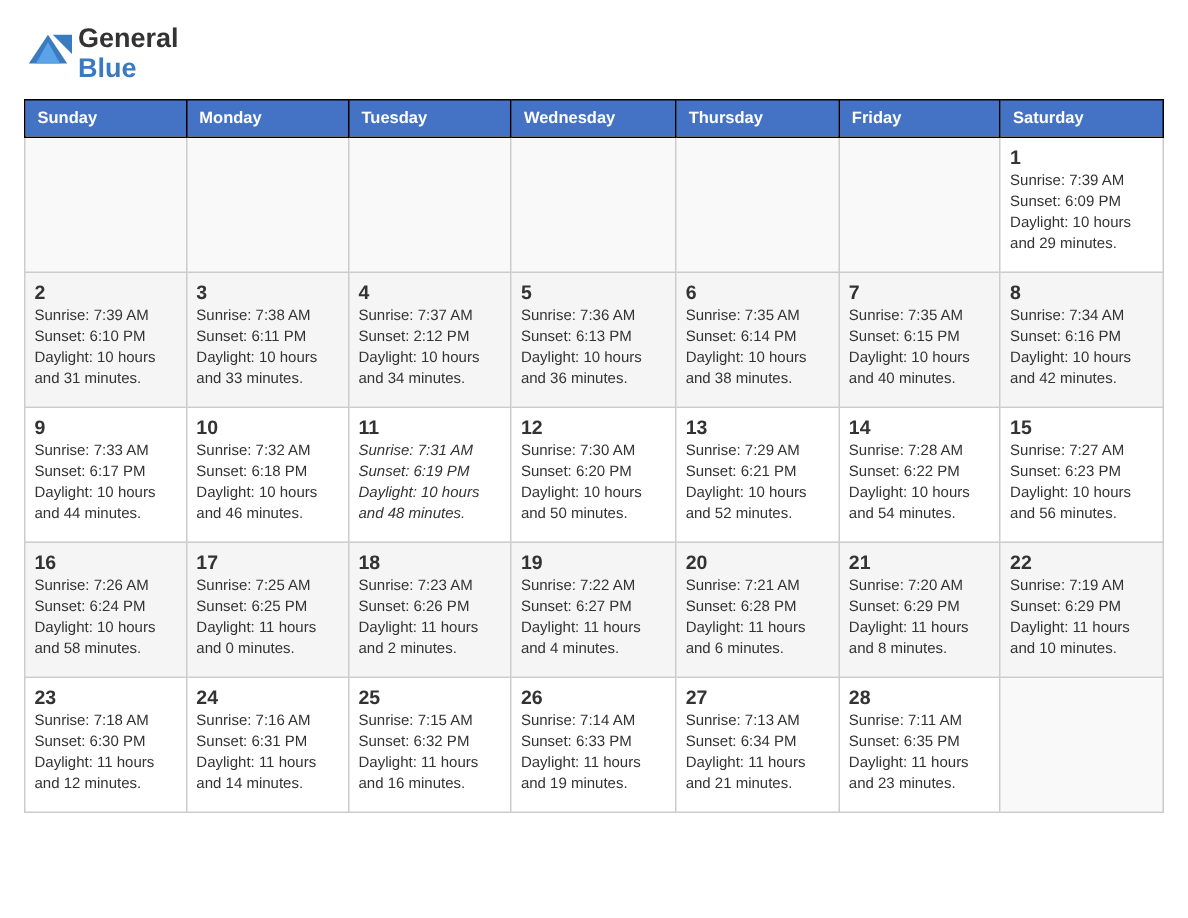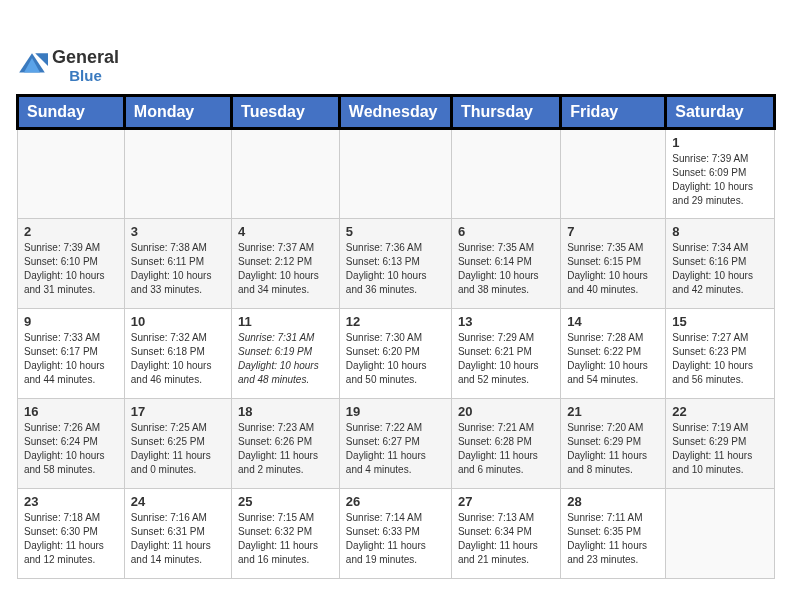--- a/index.html
+++ b/index.html
@@ -12,37 +12,35 @@
     }
     .header {
       display: flex;
       justify-content: space-between;
       align-items: flex-start;
       margin-bottom: 10px;
     }
     .logo {
       display: flex;
       align-items: center;
-      margin-top: 32px;
     }
     .logo-text {
       display: flex;
       flex-direction: column;
       line-height: 1.1;
     }
     .logo-general {
       font-size: 18px;
       font-weight: bold;
       color: #333;
     }
     .logo-blue {
-      font-size: 15px;
+      font-size: 18px;
       font-weight: bold;
       color: #3a7abf;
-      text-align: center;
     }
     .logo-icon {
       width: 32px;
       height: 32px;
       margin-right: 4px;
     }
     .title-block {
       text-align: right;
     }
     .month-title {
@@ -54,25 +52,25 @@
       font-size: 16px;
       color: #555;
     }
     .calendar {
       width: 100%;
       border-collapse: collapse;
     }
     .calendar th {
       background-color: #4472c4;
       color: #fff;
-      font-size: 16px;
+      font-size: 11px;
       font-weight: bold;
       padding: 6px 8px;
       text-align: left;
-      border: 3px solid #000000;
+      border: 1px solid #000000;
     }
     .calendar td {
       vertical-align: top;
       border: 1px solid #ccc;
       padding: 5px 6px;
       width: 113px;
       height: 90px;
       font-size: 10px;
       color: #333;
       background: #fff;

